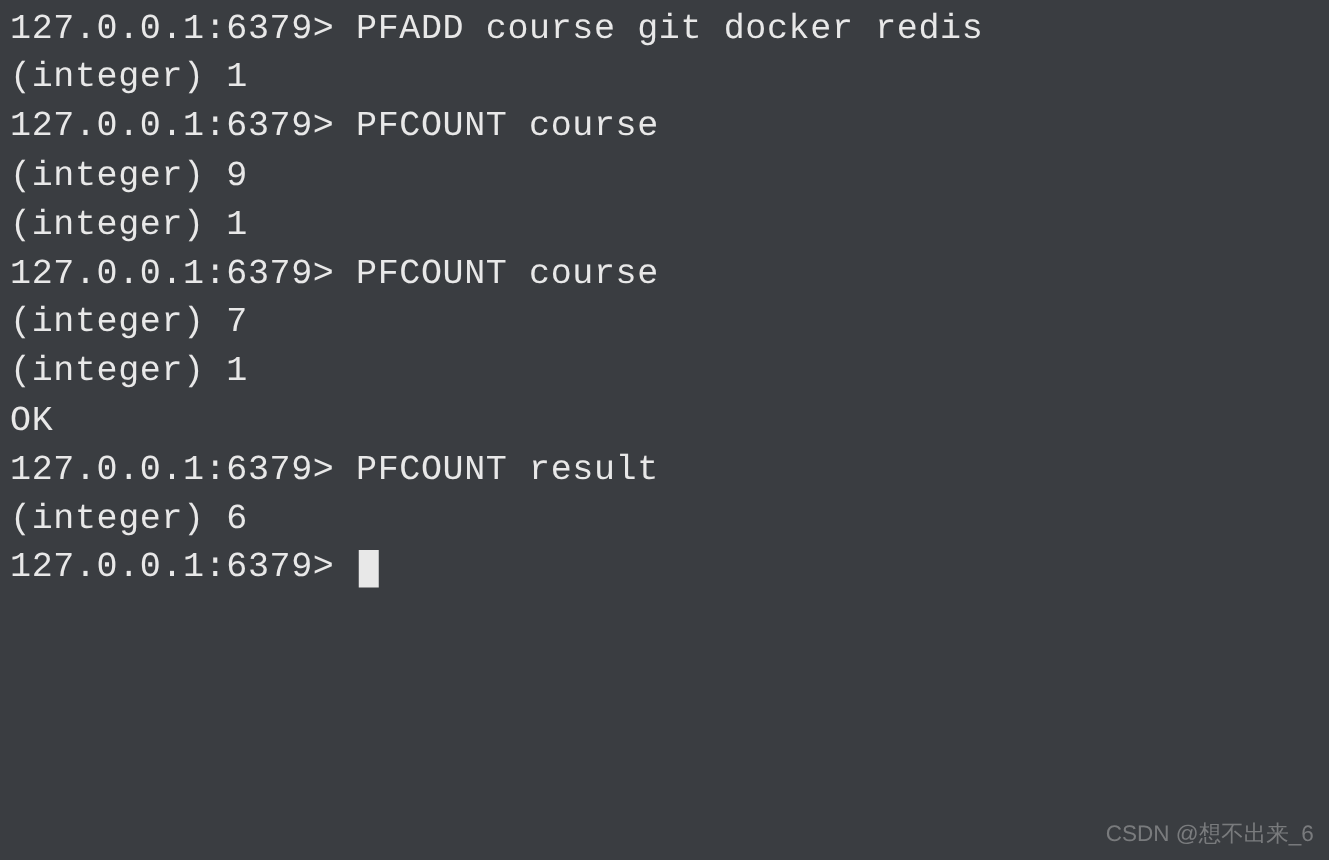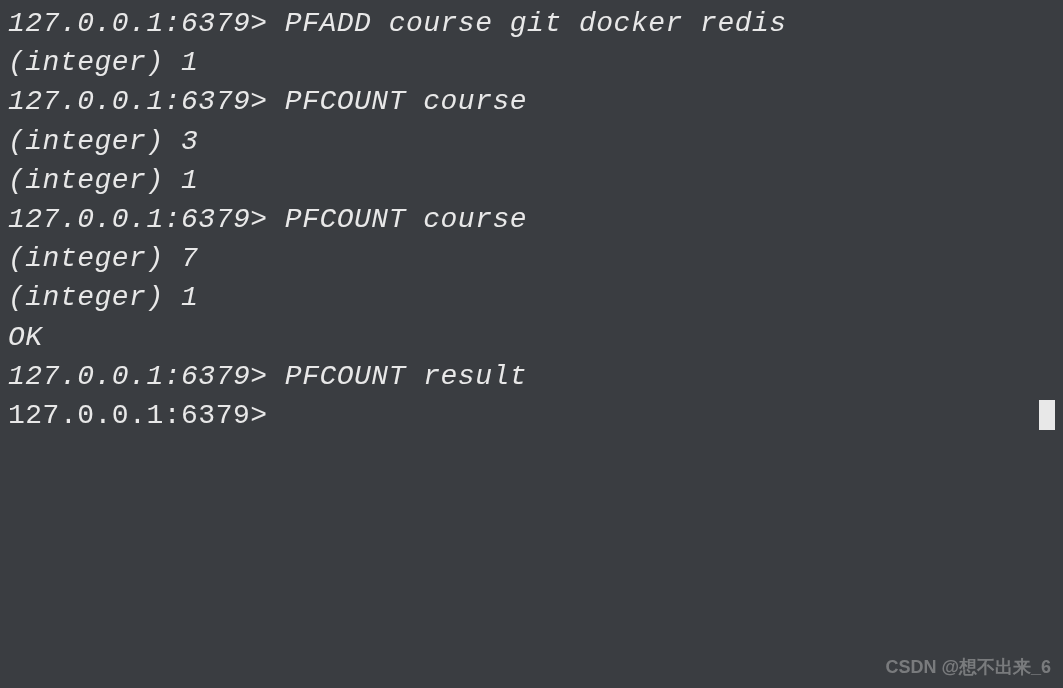--- a/index.html
+++ b/index.html
@@ -15,26 +15,24 @@
       padding: 4px 8px;
       width: 1063px;
       height: 688px;
       overflow: hidden;
       position: relative;
       line-height: 1.4;
     }
     .terminal-line {
       white-space: pre;
       letter-spacing: 0.5px;
-      font-style: italic;
     }
     .prompt-line {
       display: flex;
       align-items: center;
-      justify-content: space-between;
     }
     .prompt-text {
       white-space: pre;
       letter-spacing: 0.5px;
     }
     .cursor {
       display: inline-block;
       width: 16px;
       height: 30px;
       background-color: #e8e8e8;
@@ -42,36 +40,36 @@
       vertical-align: middle;
     }
     .watermark {
       position: absolute;
       bottom: 8px;
       right: 12px;
       font-size: 18px;
       color: rgba(200, 200, 200, 0.45);
       font-family: Arial, sans-serif;
       letter-spacing: 0;
-      font-weight: bold;
     }
   </style>
 </head>
 <body>
 
 <div>
   <div class="terminal-line">127.0.0.1:6379&gt; PFADD course git docker redis</div>
   <div class="terminal-line">(integer) 1</div>
   <div class="terminal-line">127.0.0.1:6379&gt; PFCOUNT course</div>
-  <div class="terminal-line">(integer) 3</div>
+  <div class="terminal-line">(integer) 9</div>
   <div class="terminal-line">(integer) 1</div>
   <div class="terminal-line">127.0.0.1:6379&gt; PFCOUNT course</div>
   <div class="terminal-line">(integer) 7</div>
   <div class="terminal-line">(integer) 1</div>
   <div class="terminal-line">OK</div>
   <div class="terminal-line">127.0.0.1:6379&gt; PFCOUNT result</div>
+  <div class="terminal-line">(integer) 6</div>
   <div class="prompt-line">
     <span class="prompt-text">127.0.0.1:6379&gt; </span>
     <span class="cursor"></span>
   </div>
 </div>
 
 <div class="watermark">CSDN @想不出来_6</div>
 
 </body></html>

